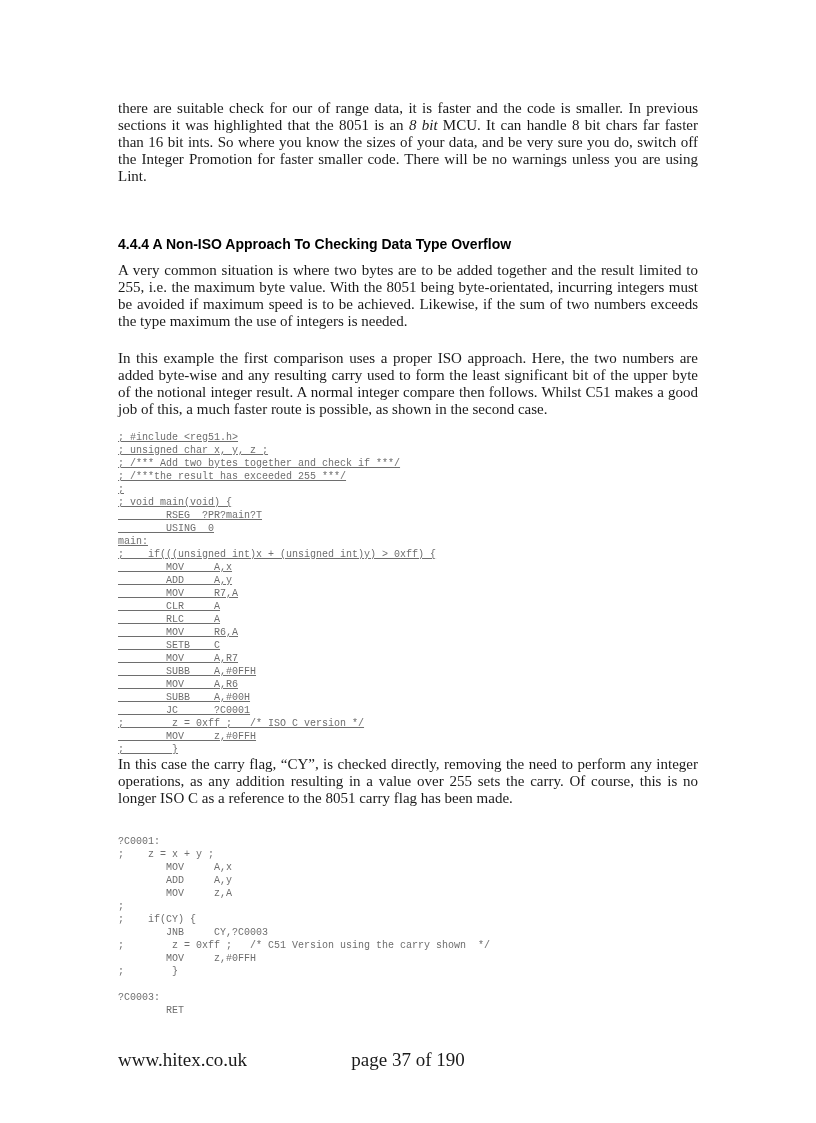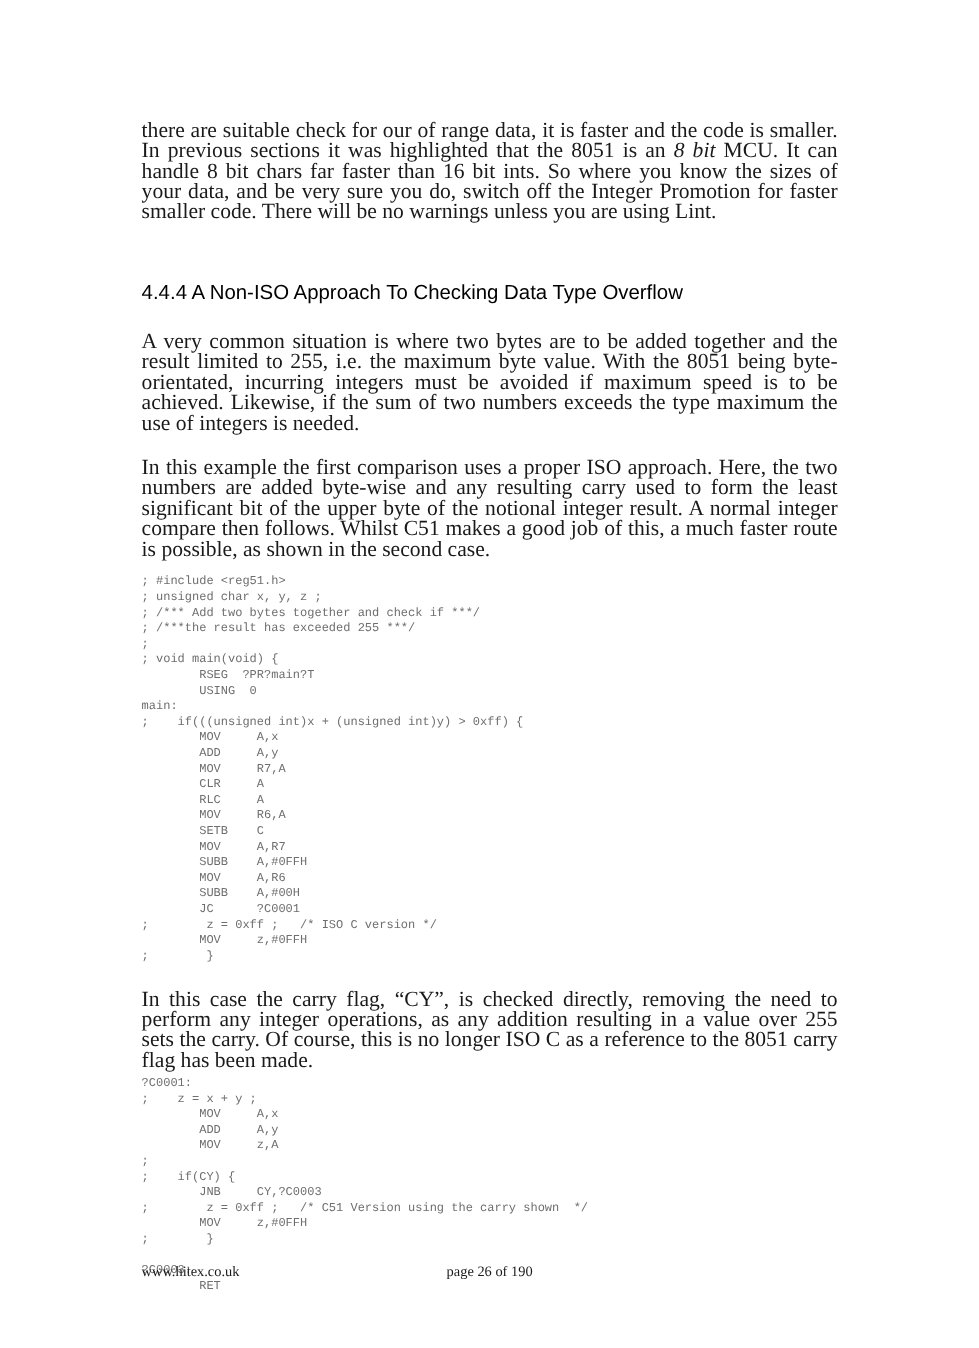--- a/index.html
+++ b/index.html
@@ -21,54 +21,54 @@
   }
   .content {
     position: absolute;
     left: 118px;
     right: 118px;
     top: 0;
     padding-top: 100px;
   }
   p.body {
     margin: 0;
-    font-size: 18px;
+    font-size: 15px;
     line-height: 17px;
     text-align: justify;
   }
   h2.section-heading {
-    margin: 48px 0 21px 0;
+    margin: 48px 0 7px 0;
     font-family: "Liberation Sans", sans-serif;
-    font-weight: normal;
-    font-size: 17px;
+    font-weight: bold;
+    font-size: 14px;
     line-height: 22px;
     color: var(--heading-text);
     letter-spacing: 0;
   }
   p.after-heading { margin-bottom: 1px; }
   p.before-code { margin-bottom: 13px; margin-top: 20px; }
   pre.code {
     margin: 0;
     font-family: "Liberation Mono", "DejaVu Sans Mono", monospace;
     font-size: 10px;
     line-height: 13px;
     color: var(--code-text);
     white-space: pre;
   }
-  pre.code-first { margin-bottom: 20px; }
-  p.between-code { margin-bottom: 5px; }
+  pre.code-first { margin-bottom: 0; text-decoration: underline; }
+  p.between-code { margin-bottom: 28px; }
   .footer {
     position: absolute;
     left: 118px;
     right: 118px;
     top: 1051px;
     display: grid;
     grid-template-columns: 1fr auto 1fr;
     align-items: baseline;
-    font-size: 12px;
+    font-size: 19px;
     line-height: 17px;
     color: var(--body-text);
   }
   .footer .left   { text-align: left; }
   .footer .center { text-align: center; }
   .footer .right  { text-align: right; }
 </style>
 </head>
 <body>
 
@@ -123,15 +123,15 @@
         MOV     z,#0FFH
 ;        }
 
 ?C0003:
         RET</pre>
 
   </div>
 
   <div class="footer">
     <span class="left">www.hitex.co.uk</span>
-    <span class="center">page 26 of 190</span>
+    <span class="center">page 37 of 190</span>
   </div>
 </div>
 
 </body></html>

